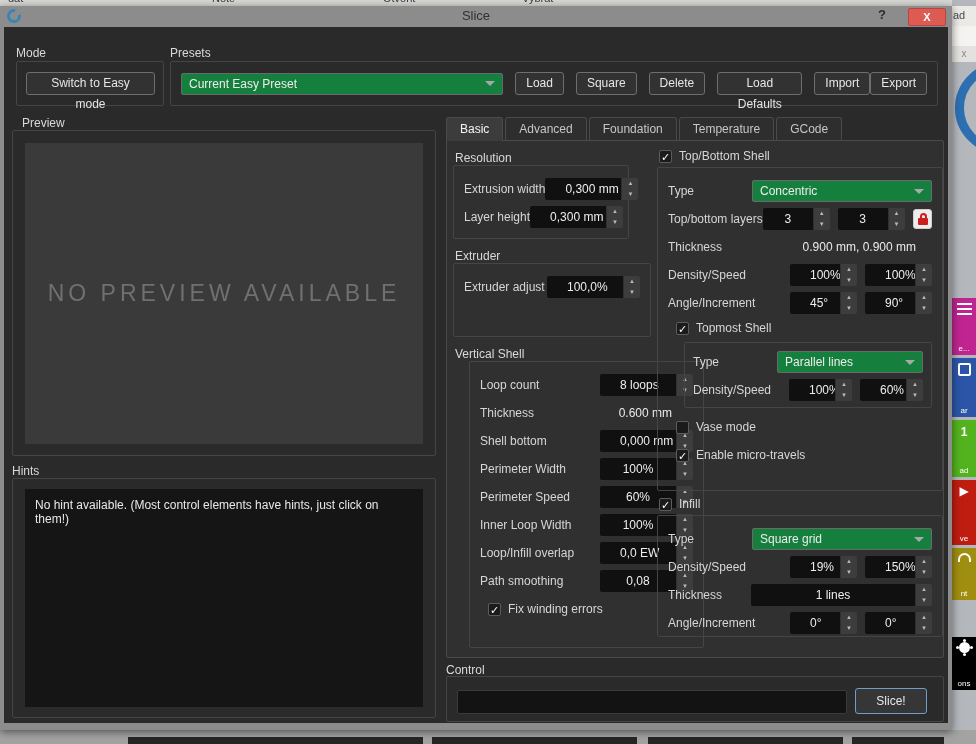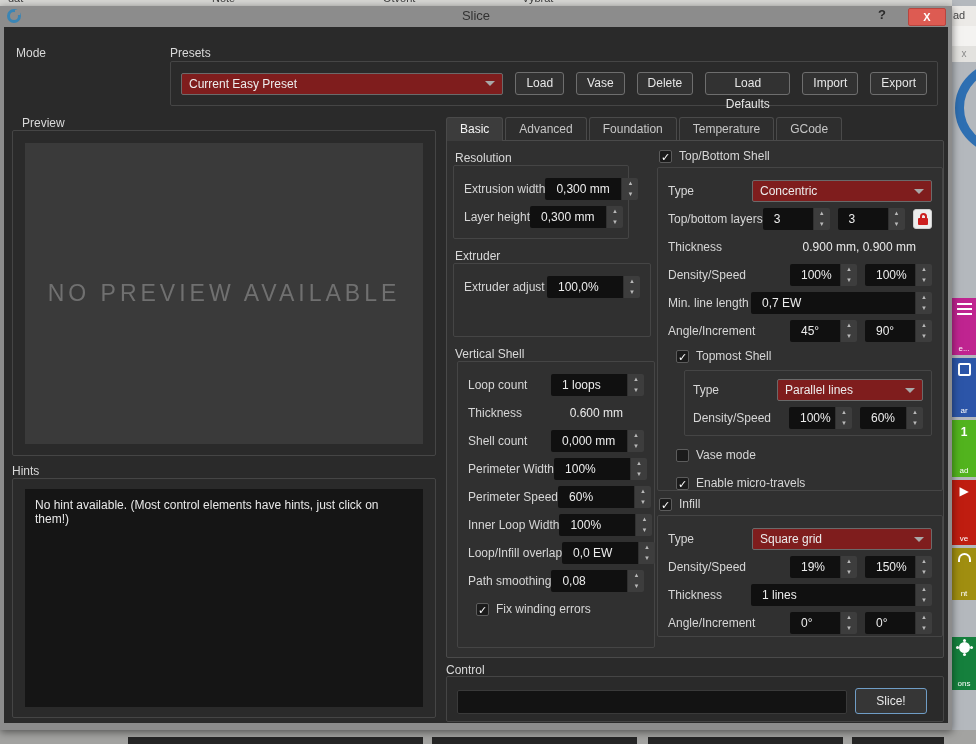--- a/index.html
+++ b/index.html
@@ -34,26 +34,26 @@
   .app-icon::after { content:""; position:absolute; right:-2px; top:-2px; width:5px; height:5px; background:#8c8c8c; }
   .title-text { position:absolute; left:0; right:0; top:2px; text-align:center; font-size:13px; color:#323232; }
   .help-btn { position:absolute; right:62px; top:1px; width:16px; height:18px; font-size:13px; font-weight:bold; color:#2b2b2b; text-align:center; cursor:default; }
   .close-btn { position:absolute; right:6px; top:2px; width:38px; height:18px; background:#dd5b52; border:1px solid #b8453e; border-radius:2px; color:#fff; font-size:11px; font-weight:bold; text-align:center; line-height:16px; }
   .dlgbody { position:absolute; top:21px; left:4px; right:4px; bottom:7px; background:#2a2a2a; overflow:hidden; font-size:12px; color:#d6d6d6; }
 
   .glabel { position:absolute; font-size:12px; color:#d9d9d9; }
   .grpbox { position:absolute; border:1px solid #454545; border-radius:2px; }
 
   .btn { display:inline-block; background:#323232; border:1px solid #6e6e6e; border-radius:3px; color:#e6e6e6; font-size:12px; height:23px; line-height:21px; padding:0 10px; text-align:center; }
-  .combo { display:flex; align-items:center; height:22px; background:#7f1d1d; border:1px solid #6a6a6a; border-radius:2px; padding:0 7px; color:#ececec; }
+  .combo { display:flex; align-items:center; height:22px; background:#15803d; border:1px solid #6a6a6a; border-radius:2px; padding:0 7px; color:#ececec; }
   .combo .cval { flex:1; white-space:nowrap; overflow:hidden; }
   .caret { width:0; height:0; border-left:5px solid transparent; border-right:5px solid transparent; border-top:5px solid #a8a8a8; margin-left:6px; }
 
   .spinfield { display:flex; height:22px; }
-  .spinval { background:#101010; color:#ededed; text-align:left; padding:0 11px; line-height:22px; border-radius:2px 0 0 2px; white-space:nowrap; overflow:hidden; }
+  .spinval { background:#101010; color:#ededed; text-align:center; padding:0 20px; line-height:22px; border-radius:2px 0 0 2px; white-space:nowrap; overflow:hidden; }
   .spin { width:16px; background:#3d3d3d; border-radius:0 2px 2px 0; display:flex; flex-direction:column; margin-left:1px; }
   .spin span { flex:1; color:#b9b9b9; font-size:6px; line-height:10px; text-align:center; }
 
   .cb { display:inline-block; width:13px; height:13px; background:#1b1b1b; border:1px solid #5c5c5c; border-radius:2px; color:#fff; font-size:11px; line-height:12px; text-align:center; margin-right:7px; vertical-align:-2px; }
   .cb:not(.checked) { color:transparent; }
   .cbrow { display:flex; align-items:center; }
 
   .crow { display:flex; align-items:center; height:22px; margin:6px 10px; }
   .crow:first-child { margin-top:12px; }
   .clabel { flex:1; color:#d6d6d6; white-space:nowrap; }
@@ -107,21 +107,21 @@
       <span class="tlabel">ad</span>
     </div>
     <div class="bg-tool" style="top: 480px; height: 65px; background: rgb(191, 29, 16);">
       <span class="ic-play">▶</span>
       <span class="tlabel">ve</span>
     </div>
     <div class="bg-tool" style="top: 548px; height: 52px; background: rgb(160, 142, 16);">
       <span class="ic-arc"></span>
       <span class="tlabel">nt</span>
     </div>
-    <div class="bg-tool" style="top: 637px; height: 53px; background: #15803d;">
+    <div class="bg-tool" style="top: 637px; height: 53px; background: #000000;">
       <span class="ic-gear"></span>
       <span class="tlabel">ons</span>
     </div>
   </div>
 
   <div class="bg-bottomstrip">
     <i style="left:128px;width:295px"></i>
     <i style="left:432px;width:205px"></i>
     <i style="left:648px;width:195px"></i>
     <i style="left:852px;width:92px"></i>
@@ -131,34 +131,37 @@
     <div class="titlebar">
       <span class="app-icon"></span>
       <div class="title-text">Slice</div>
       <div class="help-btn">?</div>
       <div class="close-btn">X</div>
     </div>
 
     <div class="dlgbody">
 
       <div class="glabel" style="left:12px;top:19px">Mode</div>
+      <div class="grpbox" style="left:12px;top:34px;width:148px;height:45px">
+        <span class="btn" style="position:absolute;left:9px;top:10px;width:129px">Switch to Easy mode</span>
+      </div>
 
       <div class="glabel" style="left:166px;top:19px">Presets</div>
       <div class="grpbox" style="left:166px;top:34px;width:768px;height:45px">
         <div style="position:absolute;left:10px;top:10px;right:10px;display:flex;align-items:center;">
           <div class="combo" style="width:376px">
             <span class="cval">Current Easy Preset</span>
             <span class="caret"></span>
           </div>
           <span class="btn" style="margin-left:12px">Load</span>
-          <span class="btn" style="margin-left:12px">Vase</span>
+          <span class="btn" style="margin-left:12px">Square</span>
           <span class="btn" style="margin-left:12px">Delete</span>
           <span class="btn" style="margin-left:12px">Load Defaults</span>
           <span class="btn" style="margin-left:12px">Import</span>
-          <span class="btn" style="margin-left:12px">Export</span>
+          <span class="btn" style="margin-left:0">Export</span>
         </div>
       </div>
 
       <div class="glabel" style="left:18px;top:89px">Preview</div>
       <div class="grpbox" style="left:8px;top:103px;width:424px;height:326px">
         <div class="pv-inner">
           <span class="pv-text">NO  PREVIEW  AVAILABLE</span>
         </div>
       </div>
 
@@ -209,37 +212,37 @@
               <span class="spinval" style="width:76px">100,0%</span>
               <span class="spin">
                   <span>▲</span>
                   <span>▼</span>
                 </span>
             </span>
           </div>
         </div>
 
         <div class="glabel" style="left:8px;top:206px">Vertical Shell</div>
-        <div class="grpbox" style="left:10px;top:220px;width:198px;height:287px">
+        <div class="grpbox" style="left:22px;top:220px;width:235px;height:287px">
           <div class="crow">
             <span class="clabel">Loop count</span>
             <span class="spinfield">
-              <span class="spinval" style="width:76px">1 loops</span>
+              <span class="spinval" style="width:76px">8 loops</span>
               <span class="spin">
                   <span>▲</span>
                   <span>▼</span>
                 </span>
             </span>
           </div>
           <div class="crow">
             <span class="clabel">Thickness</span>
             <span class="sval">0.600 mm</span>
           </div>
           <div class="crow">
-            <span class="clabel">Shell count</span>
+            <span class="clabel">Shell bottom</span>
             <span class="spinfield">
               <span class="spinval" style="width:76px">0,000 mm</span>
               <span class="spin">
                   <span>▲</span>
                   <span>▼</span>
                 </span>
             </span>
           </div>
           <div class="crow">
             <span class="clabel">Perimeter Width</span>
@@ -340,30 +343,20 @@
             <span class="spinfield">
               <span class="spinval" style="width:50px">100%</span>
               <span class="spin">
                   <span>▲</span>
                   <span>▼</span>
                 </span>
             </span>
             <span class="gap8"></span>
             <span class="spinfield">
               <span class="spinval" style="width:50px">100%</span>
-              <span class="spin">
-                  <span>▲</span>
-                  <span>▼</span>
-                </span>
-            </span>
-          </div>
-          <div class="crow">
-            <span class="clabel">Min. line length</span>
-            <span class="spinfield">
-              <span class="spinval" style="width:164px">0,7 EW</span>
               <span class="spin">
                   <span>▲</span>
                   <span>▼</span>
                 </span>
             </span>
           </div>
           <div class="crow">
             <span class="clabel">Angle/Increment</span>
             <span class="spinfield">
               <span class="spinval" style="width:50px">45°</span>

